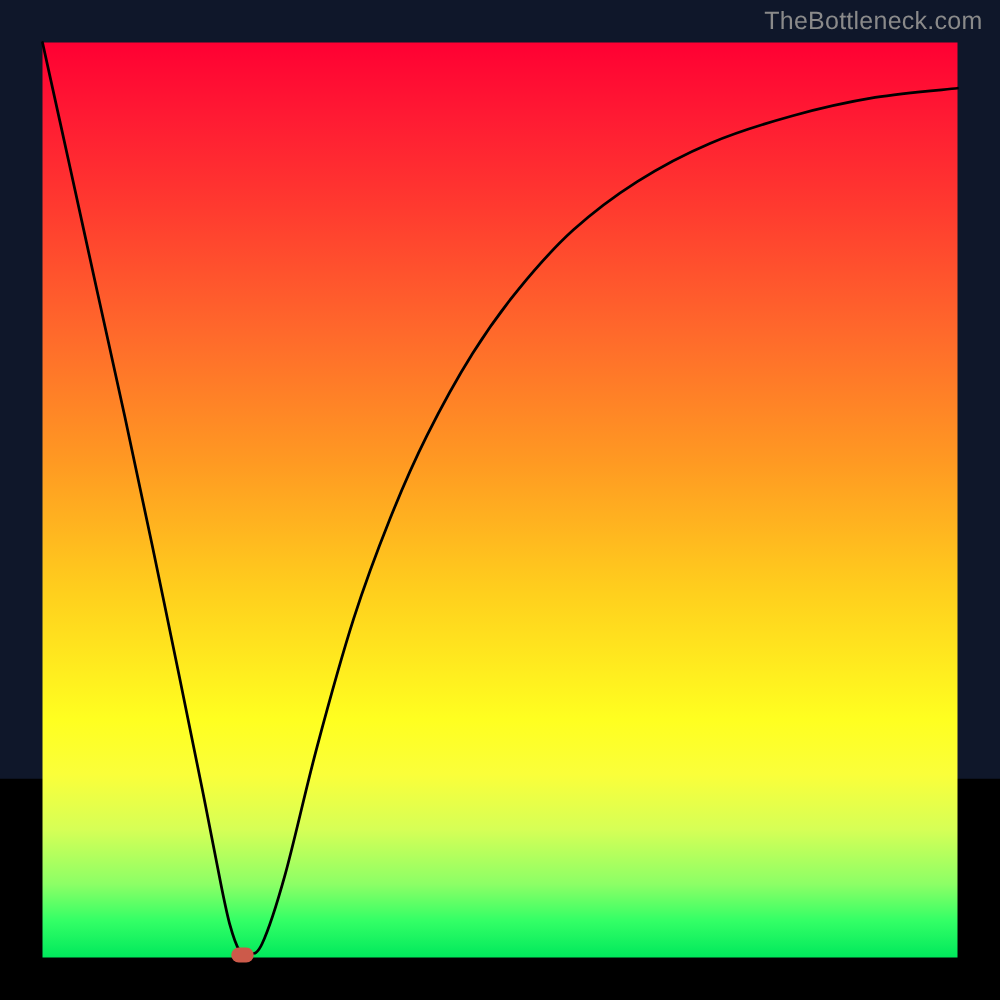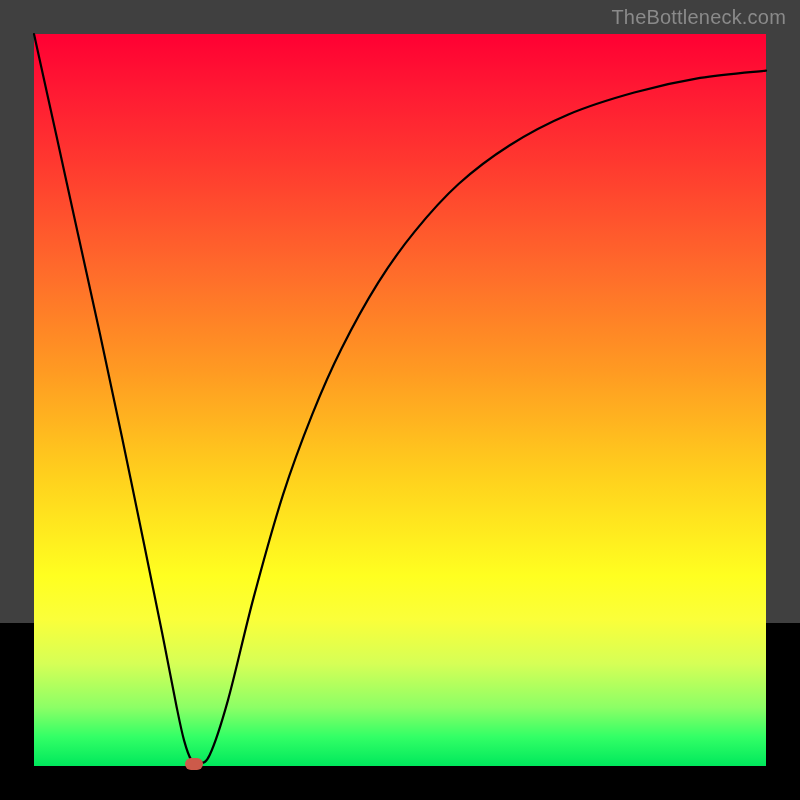--- a/index.html
+++ b/index.html
@@ -8,21 +8,21 @@
     width: 800px;
     height: 800px;
     background: #000;
     overflow: hidden;
     font-family: Arial, Helvetica, sans-serif;
   }
   .frame {
     position: relative;
     width: 800px;
     height: 623px;
-    background: #404040;
+    background: #0f172a;
   }
   .plot-area {
     position: absolute;
     left: 34px;
     top: 34px;
     width: 732px;
     height: 732px;
     
     background: linear-gradient(
       to bottom,

